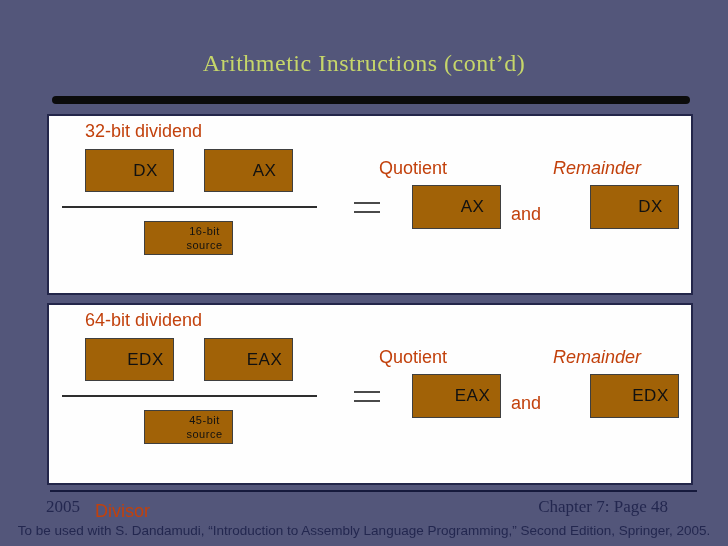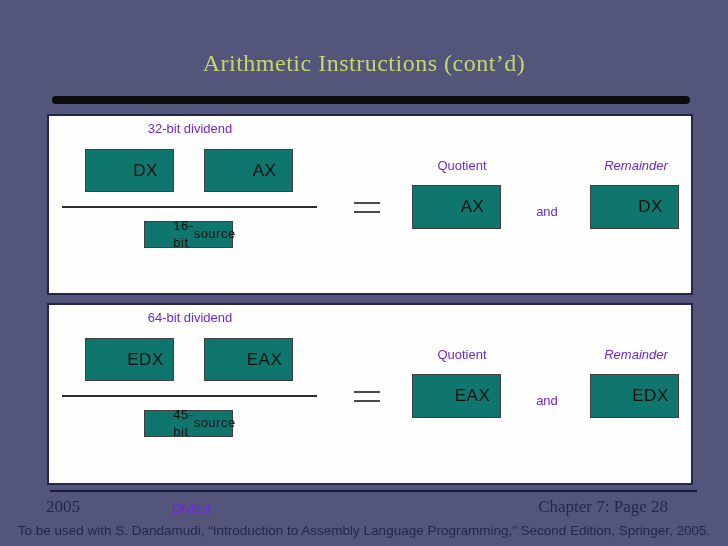--- a/index.html
+++ b/index.html
@@ -24,40 +24,40 @@
   }
 
   .panel {
     position: absolute; left: 47px; width: 646px;
     background: #fefefe; border: 2px solid #23264a; box-sizing: border-box;
   }
   .panel-1 { top: 114px; height: 181px; }
   .panel-2 { top: 303px; height: 182px; }
 
   .lbl {
-    position: absolute; text-align: center;
-    font-size: 13px; color: #6d28d9; white-space: nowrap;
+    position: absolute; text-align: left;
+    font-size: 18px; color: #c2410c; white-space: nowrap;
   }
   .dividend  { left: 36px;  top: 5px;   width: 210px; }
   .divisor   { left: 46px;  top: 156px; width: 194px; margin-top: 40px; }
   .quotient  { left: 330px; top: 42px;  width: 166px; }
   .and       { left: 462px; top: 88px;  width: 72px;  }
   .remainder { left: 504px; top: 42px;  width: 166px; font-style: italic; }
 
   .box {
     position: absolute; box-sizing: border-box;
-    border: 1.5px solid #3f3f3f; background: #0f766e;
+    border: 1.5px solid #3f3f3f; background: #a16207;
     display: flex; align-items: center; justify-content: center;
     font-size: 17px; letter-spacing: 0.5px; color: #111111; padding-left: 32px;
   }
   .reg-high { left: 36px;  top: 33px; width: 89px; height: 43px; }
   .reg-low  { left: 155px; top: 33px; width: 89px; height: 43px; }
   .source   {
-    left: 95px; top: 105px; width: 89px; height: 27px;
-    flex-direction: row; font-size: 13px; line-height: 1.3;
+    left: 95px; top: 105px; width: 89px; height: 34px;
+    flex-direction: column; font-size: 11px; line-height: 1.3;
   }
   .result-q { left: 363px; top: 69px; width: 89px; height: 44px; }
   .result-r { left: 541px; top: 69px; width: 89px; height: 44px; }
 
   .fraction {
     position: absolute; left: 13px; top: 90px; width: 255px; height: 0;
     border-top: 2px solid #2e2e2e;
   }
   .equals {
     position: absolute; left: 305px; top: 86px; width: 26px; height: 11px;
@@ -138,17 +138,17 @@
     <div class="lbl and">and</div>
     <div class="lbl remainder">Remainder</div>
     <div class="box result-r">
       <span>EDX</span>
     </div>
   </section>
 
   <div class="footer-line"></div>
   <div class="footer-row">
     <span class="footer-year">2005</span>
-    <span class="footer-page">Chapter 7: Page 28</span>
+    <span class="footer-page">Chapter 7: Page 48</span>
   </div>
   <div class="attribution">To be used with S. Dandamudi, “Introduction to Assembly Language Programming,” Second Edition, Springer, 2005.</div>
 
 </div>
 
 </body></html>

